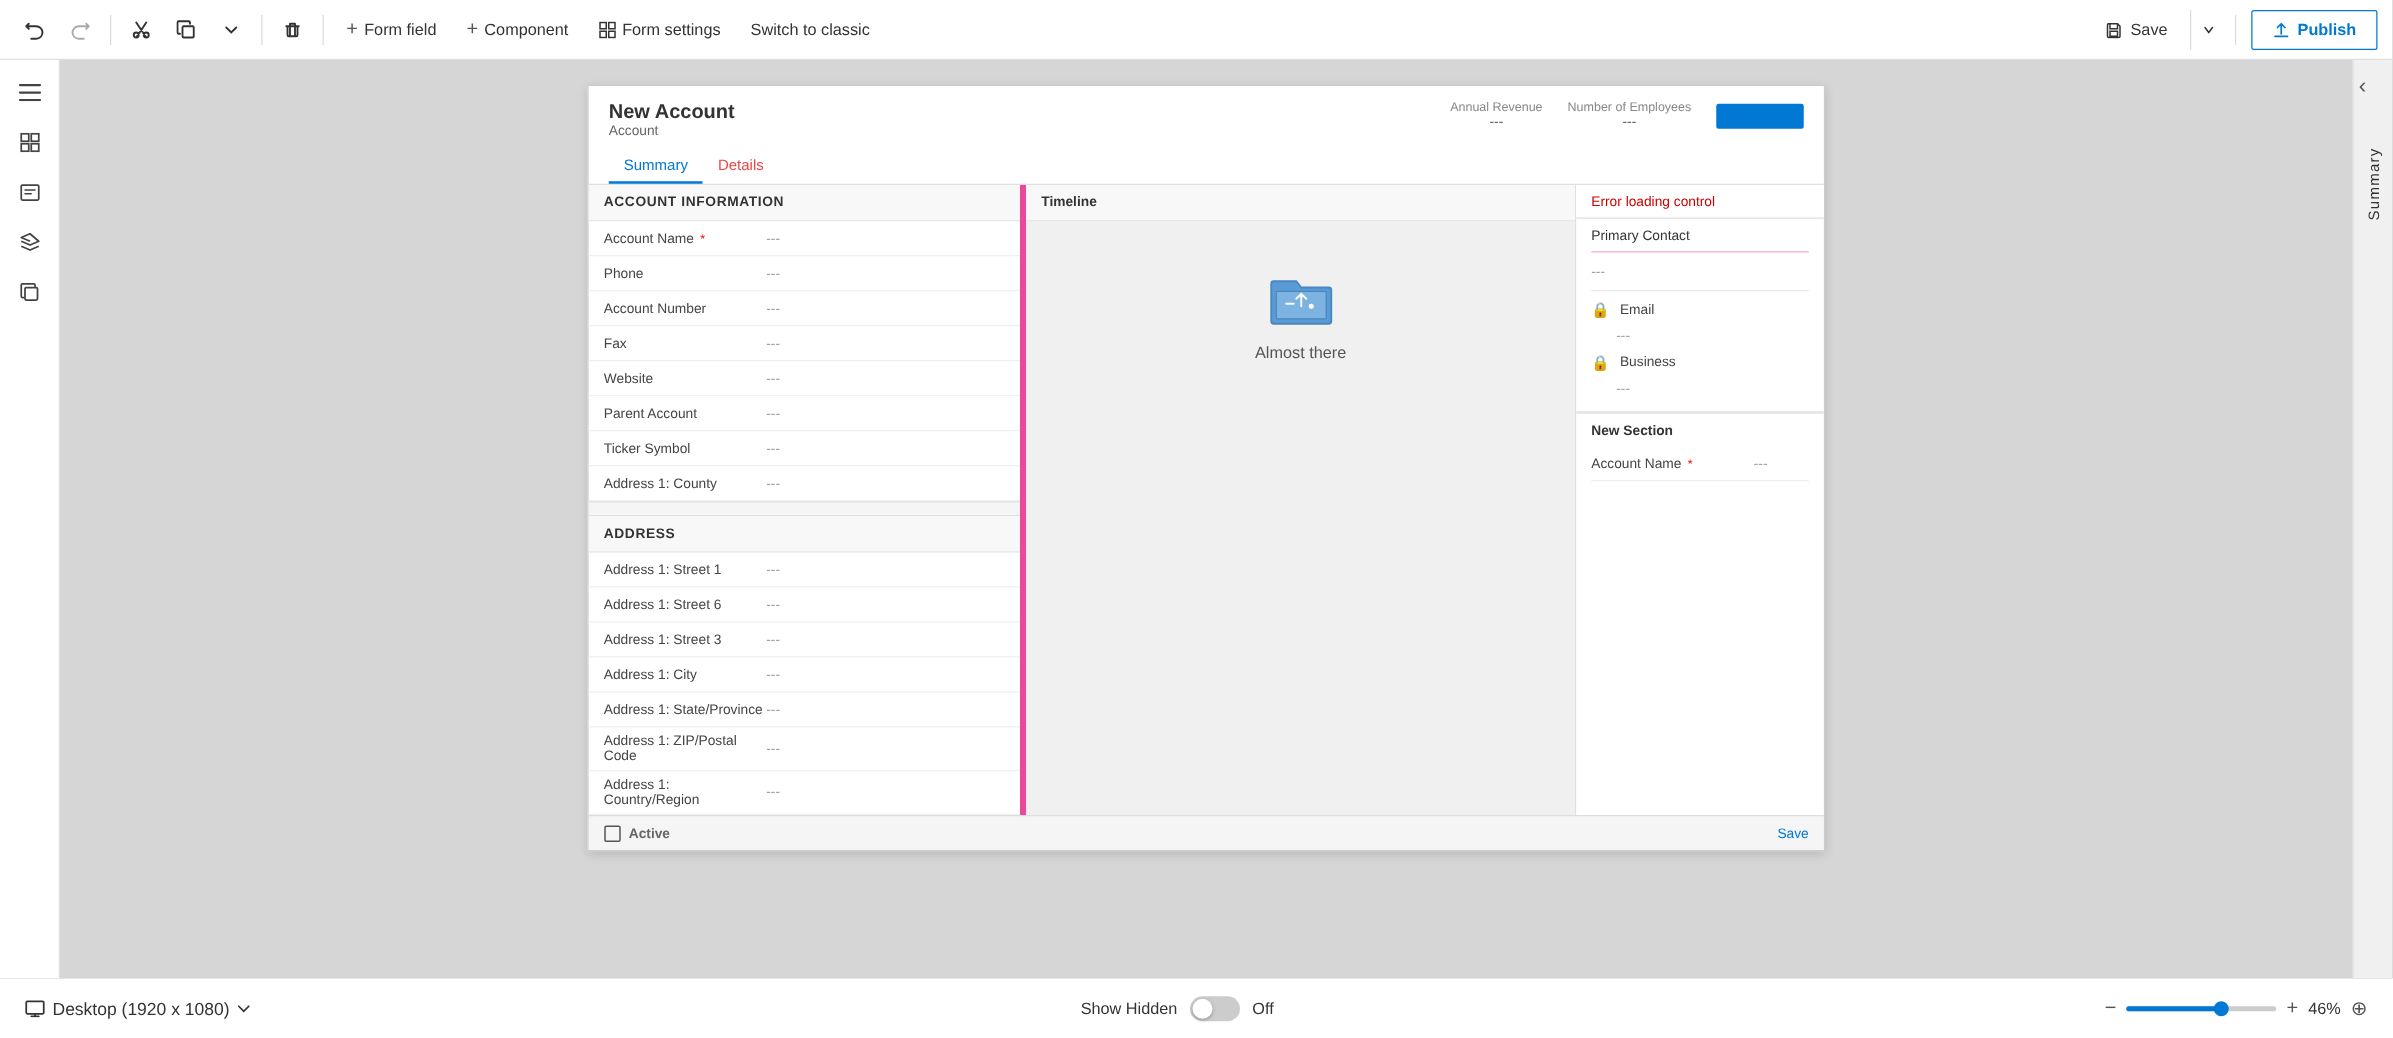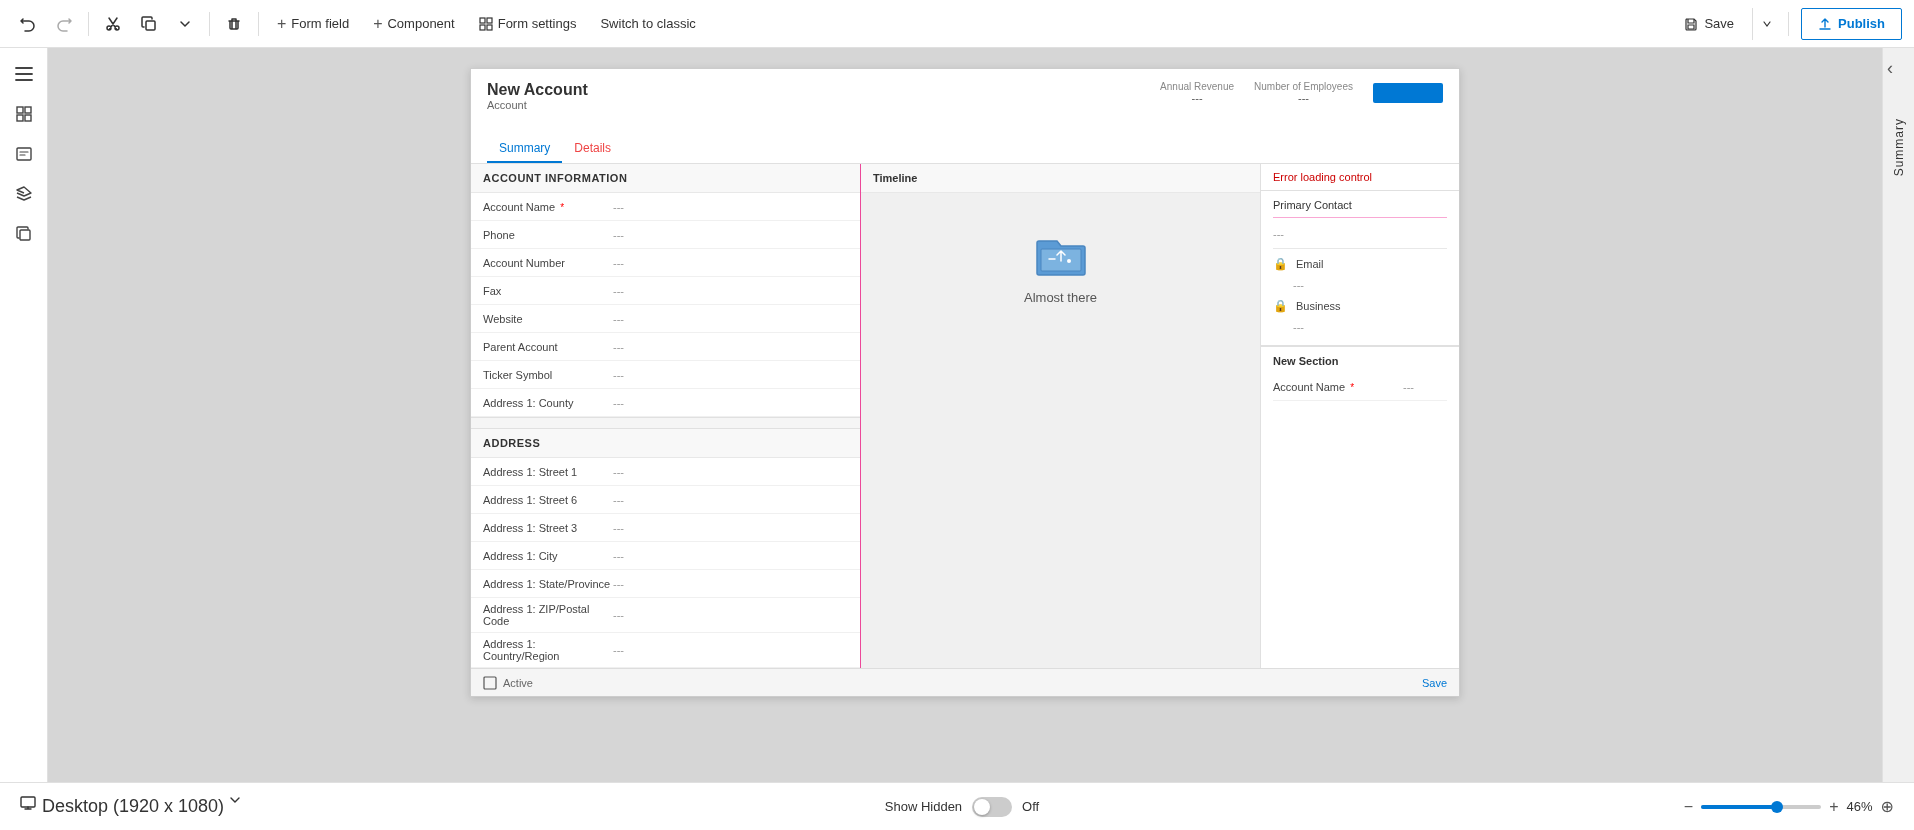--- a/index.html
+++ b/index.html
@@ -98,21 +98,21 @@
     
     .form-header {
       background: #fff;
       padding: 12px 16px 0 16px;
       border-bottom: 1px solid #e0e0e0;
     }
     .form-header-top {
       display: flex;
       justify-content: space-between;
       align-items: flex-start;
-      margin-bottom: 24px;
+      margin-bottom: 8px;
     }
     .form-title-area h2 { font-size: 16px; font-weight: 600; color: #333; }
     .form-title-area p { font-size: 11px; color: #666; }
     .form-header-right {
       display: flex; gap: 20px; align-items: center;
     }
     .header-field {
       text-align: center; font-size: 10px; color: #555;
     }
     .header-field .field-label { color: #888; font-size: 10px; }
@@ -137,23 +137,23 @@
 
     
     .form-body {
       display: flex;
       gap: 0;
       padding: 0;
     }
 
     
     .form-left-col {
-      width: 390px;
+      width: 350px;
       background: #fff;
-      border-right: 1px solid #ec4899;
+      border-right: 5px solid #ec4899;
     }
 
     
     .form-center-col {
       flex: 1;
       background: #f0f0f0;
       border-right: 1px solid #e0e0e0;
     }
 
     
@@ -244,35 +244,35 @@
 
     
     .bottom-bar {
       background: #f5f5f5;
       border-top: 1px solid #ddd;
       height: 28px;
       display: flex; align-items: center; justify-content: space-between;
       padding: 0 12px;
       font-size: 11px; color: #666;
     }
-    .bottom-status { display: flex; align-items: center; gap: 6px; }
+    .bottom-status { display: flex; align-items: center; gap: 6px; font-weight: bold; }
     .bottom-save { color: #0078d4; cursor: pointer; font-size: 11px; }
 
     
     .bottom-toolbar {
       height: 48px;
       background: #fff;
       border-top: 1px solid #e0e0e0;
       display: flex; align-items: center; justify-content: space-between;
       padding: 0 20px;
       position: fixed; bottom: 0; left: 0; right: 0;
     }
     .desktop-selector {
-      display: flex; gap: 6px;
-      font-size: 18px; color: #333; cursor: pointer;
+      display: flex; align-items: center; gap: 6px;
+      font-size: 14px; color: #333; cursor: pointer;
     }
     .show-hidden-area {
       display: flex; align-items: center; gap: 10px; font-size: 13px; color: #333;
     }
     .toggle-switch {
       width: 40px; height: 20px; background: #ccc; border-radius: 10px;
       position: relative; cursor: pointer;
     }
     .toggle-switch.off .toggle-knob {
       left: 2px;

